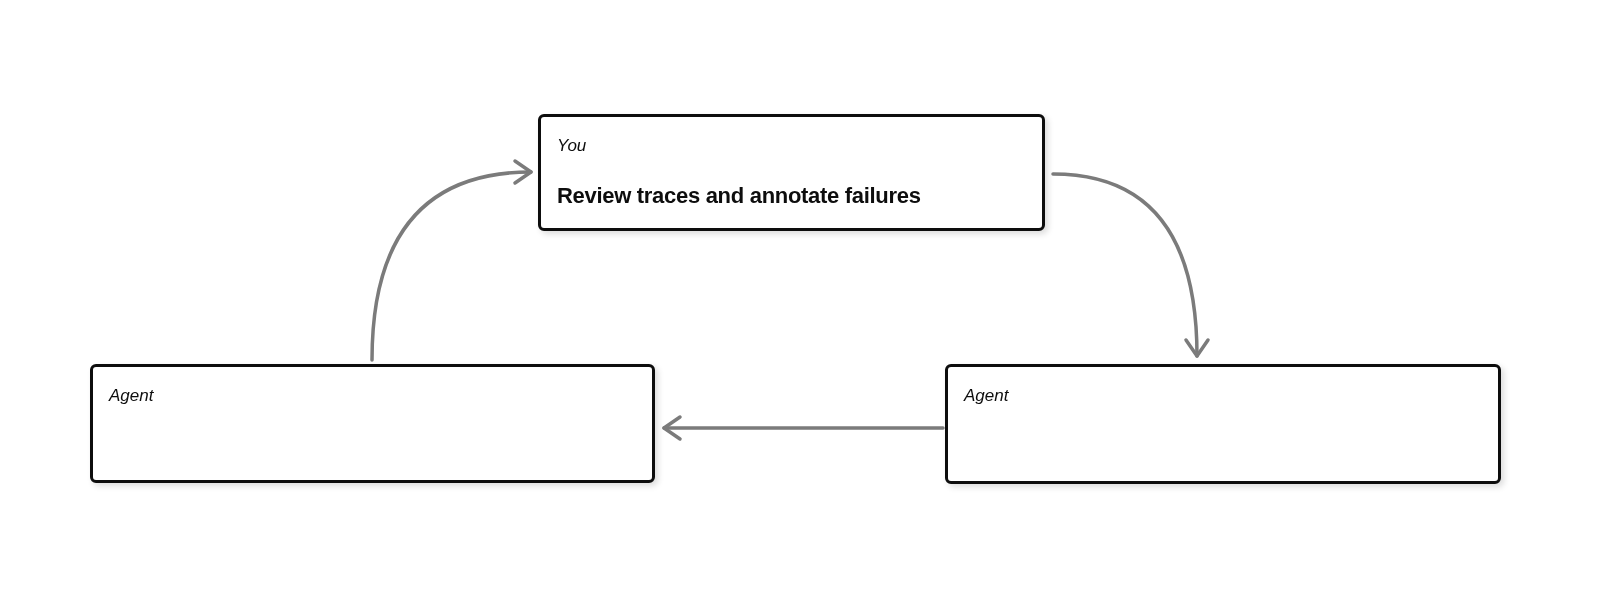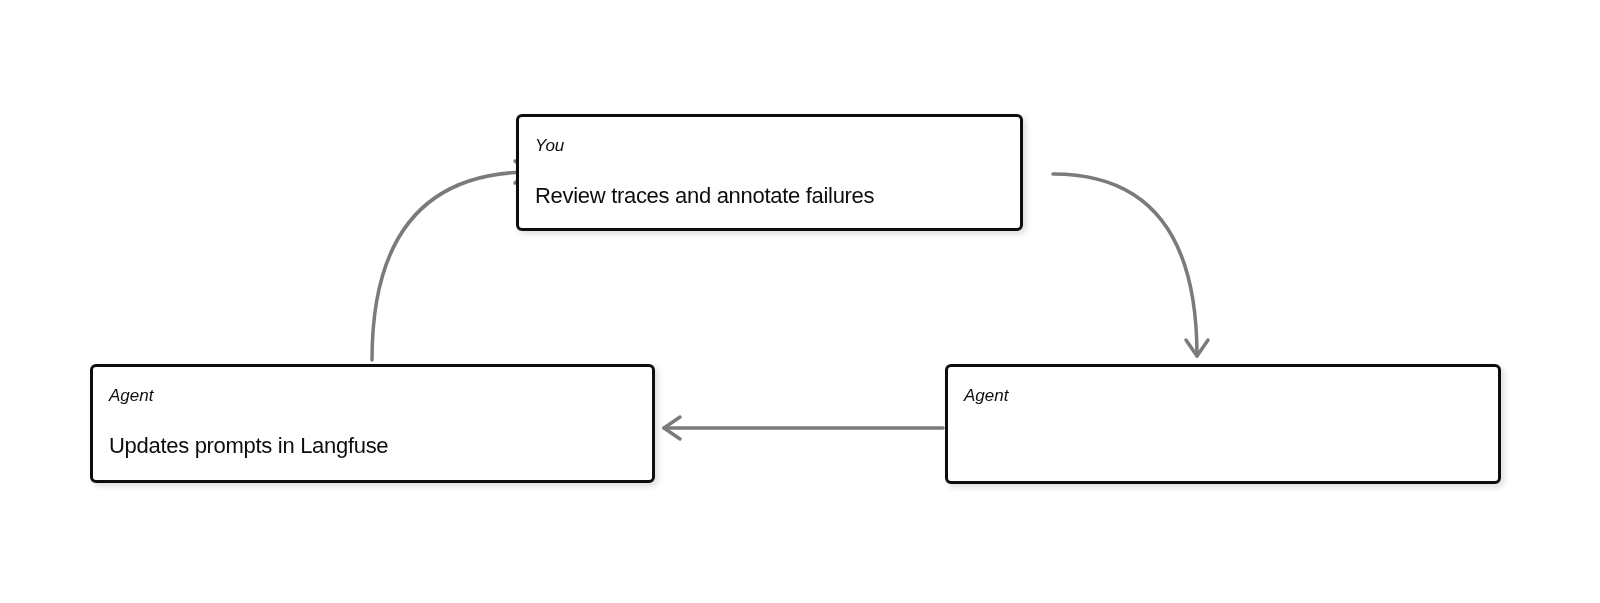--- a/index.html
+++ b/index.html
@@ -32,28 +32,28 @@
     box-shadow: 3px 3px 6px rgba(0,0,0,0.14);
   }
   .node-role {
     font-style: italic;
     font-size: 17px;
     line-height: 1.2;
     color: #0d0d0d;
     margin-bottom: 27px;
   }
   .node-title {
-    font-weight: 400;
+    font-weight: 700;
     font-size: 22px;
     letter-spacing: -0.3px;
     line-height: 1.2;
     color: #0d0d0d;
     white-space: nowrap;
   }
-  #node-you          { left: 516px; top: 114px; width: 507px; height: 117px; }
+  #node-you          { left: 538px; top: 114px; width: 507px; height: 117px; }
   #node-agent-update { left: 90px;  top: 364px; width: 565px; height: 119px; }
   #node-agent-fetch  { left: 945px; top: 364px; width: 556px; height: 120px; }
   .edge {
     fill: none;
     stroke-width: 3.5px;
     stroke-linecap: round;
   }
 </style>
 </head>
 <body>
@@ -71,20 +71,19 @@
     <path class="edge" d="M 943 428 L 664 428" marker-end="url(#arrowhead)" stroke="#7b7b7b"></path>
   </svg>
 
   <div class="node" id="node-you">
     <div class="node-role">You</div>
     <div class="node-title">Review traces and annotate failures</div>
   </div>
 
   <div class="node" id="node-agent-update">
     <div class="node-role">Agent</div>
-    <div class="node-title">Updates prompts in Langfuse</div>
   </div>
 
   <div class="node" id="node-agent-fetch">
     <div class="node-role">Agent</div>
   </div>
 
 </div>
 
 </body></html>

